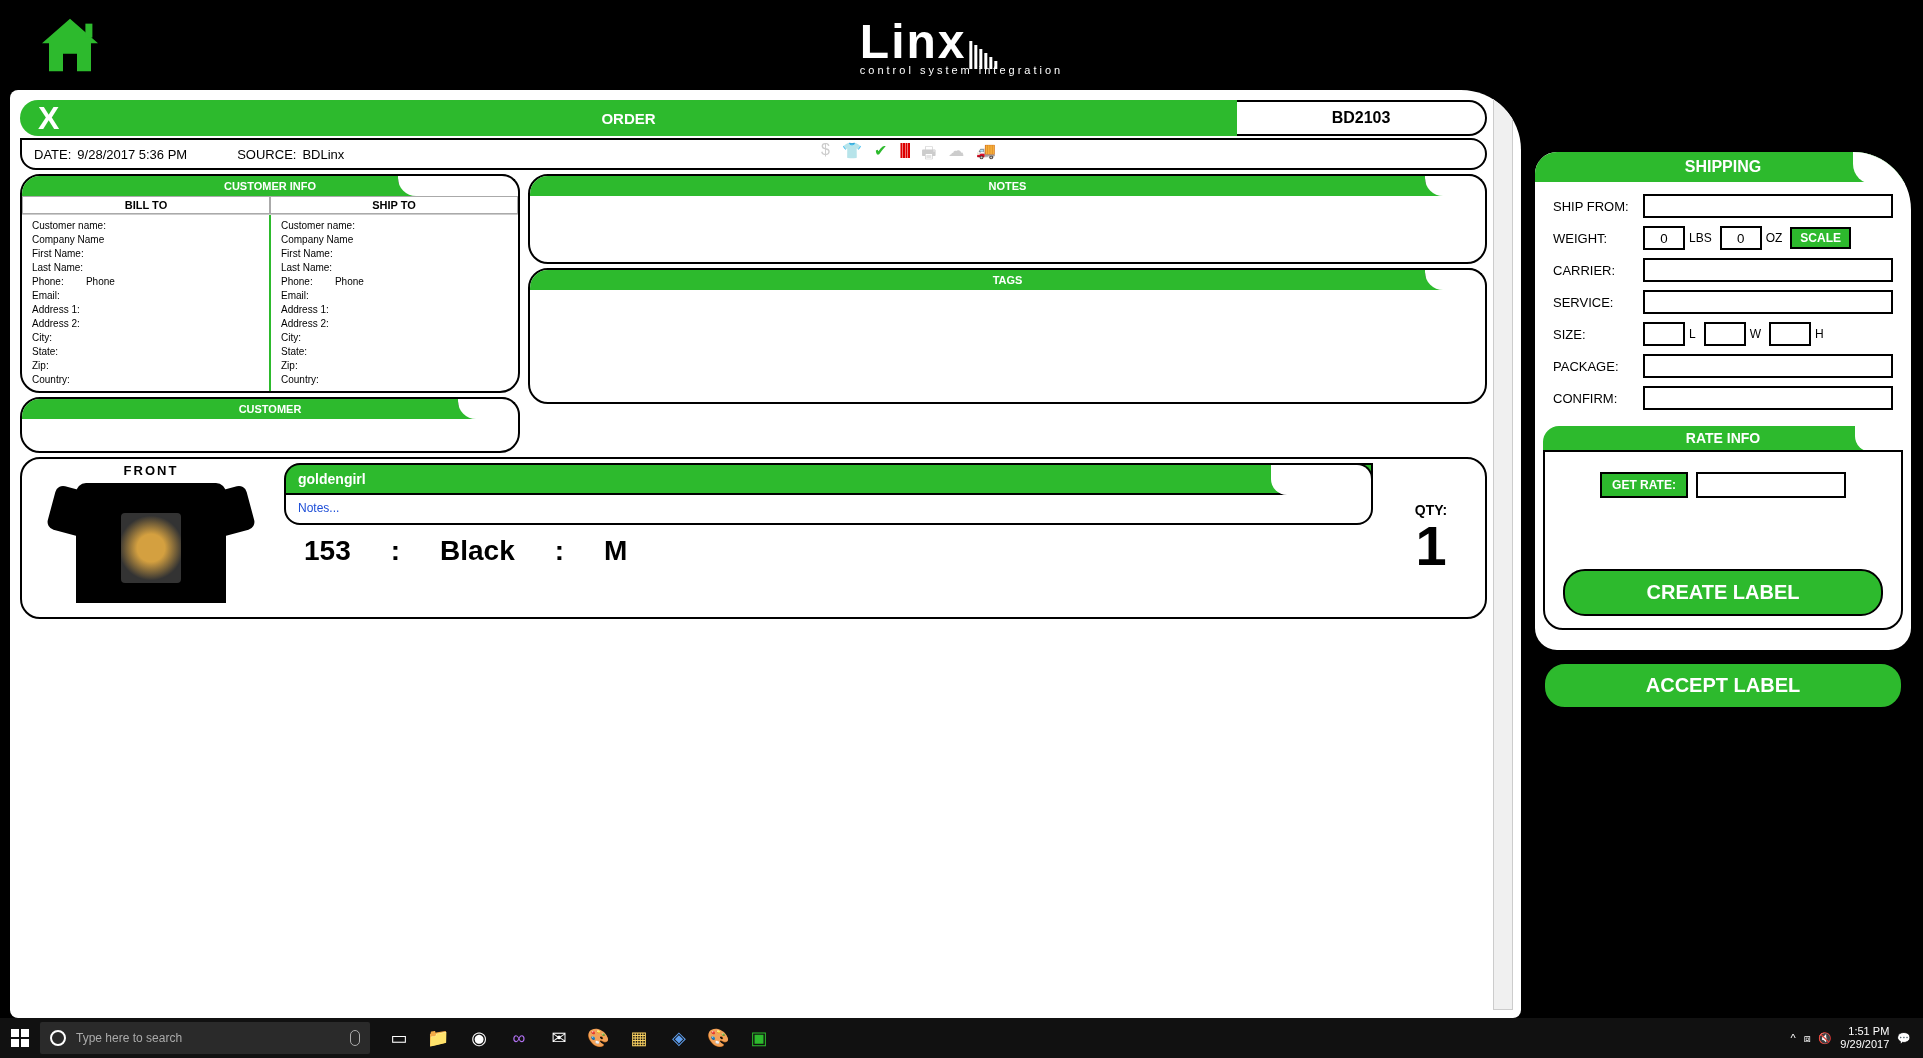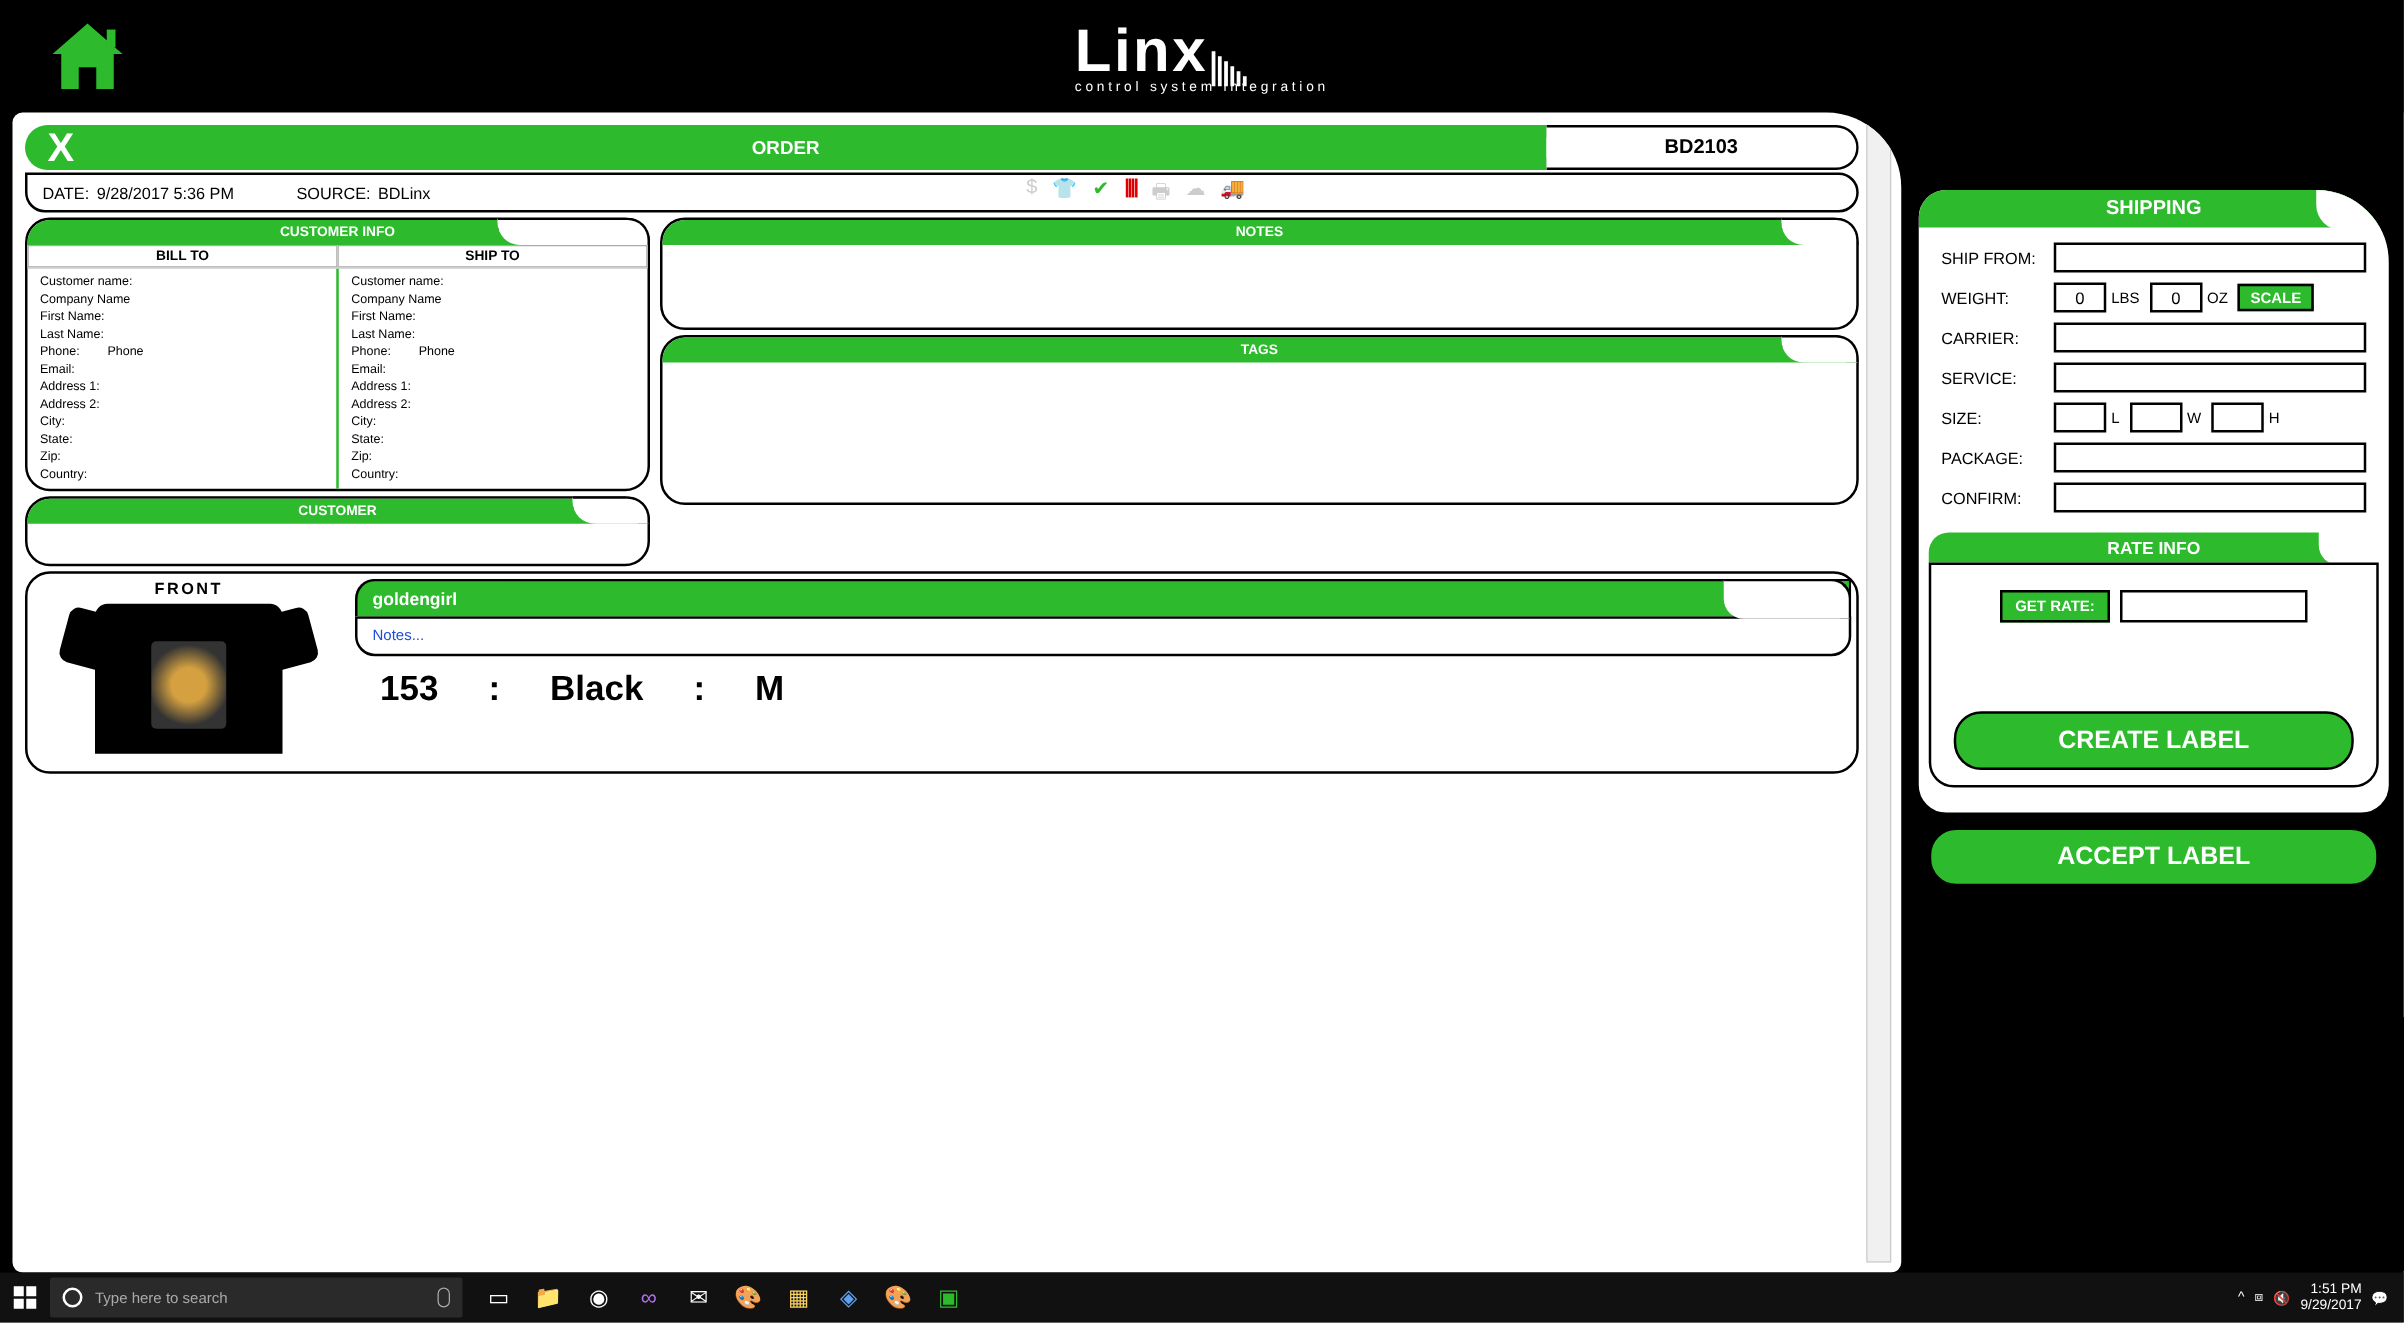--- a/index.html
+++ b/index.html
@@ -253,20 +253,24 @@
           <div class="product-name-bar">goldengirl</div>
           <div class="product-notes">Notes...</div>
           <div class="product-attrs">
             <span>153</span>
             <span class="sep">:</span>
             <span>Black</span>
             <span class="sep">:</span>
             <span>M</span>
           </div>
         </div>
+        <div class="qty-col">
+          <div class="qty-lbl">QTY:</div>
+          <div class="qty-val">1</div>
+        </div>
       </div>
 
     </div>
   </div>
 
   <div class="right-region">
     <div class="ship-panel">
       <div class="ship-header with-notch">SHIPPING</div>
       <div class="ship-form">
         <div class="ship-row">

